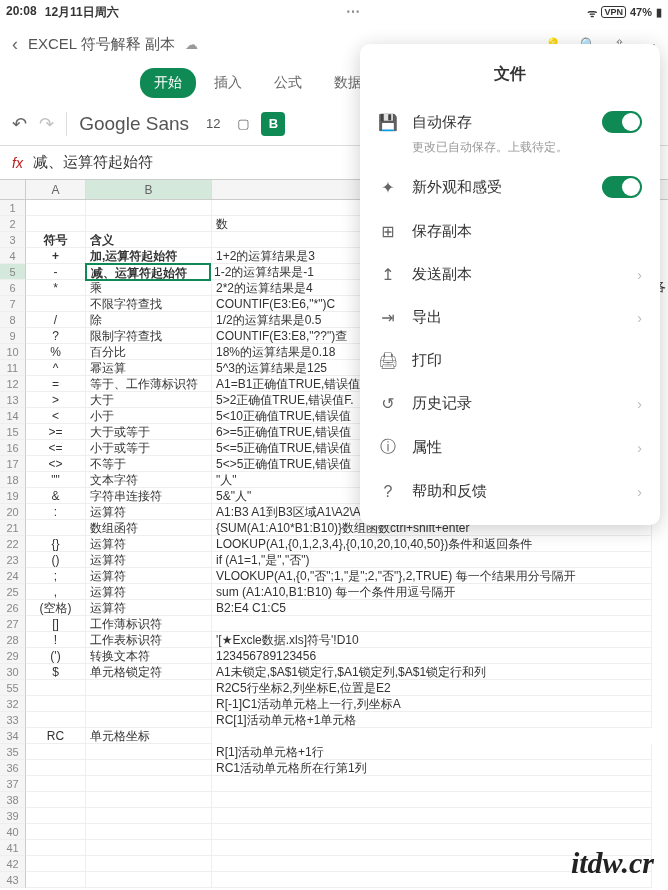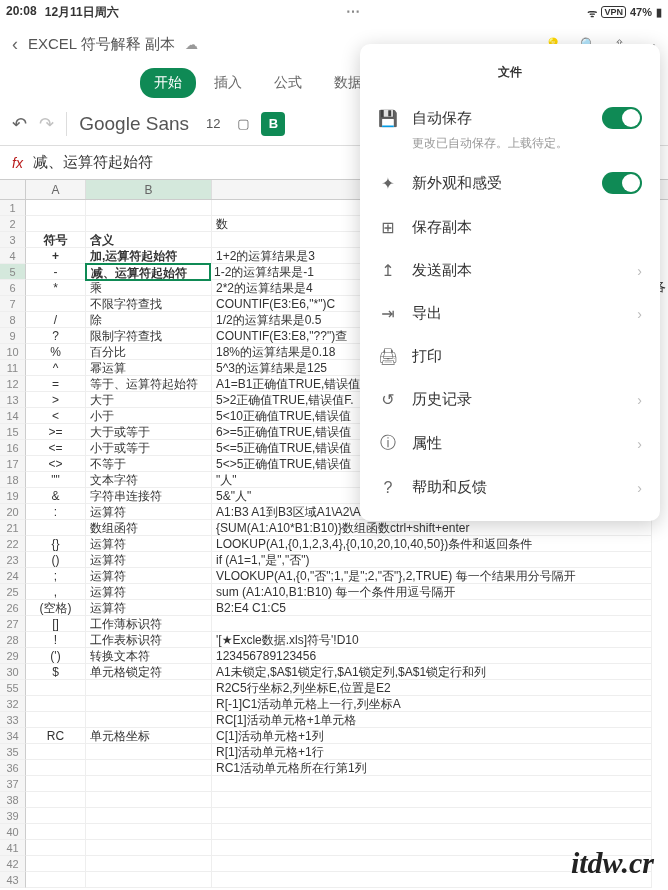--- a/index.html
+++ b/index.html
@@ -36,21 +36,21 @@
 .row { display: flex; height: 16px; font-size: 12px; line-height: 16px; }
 .row-h { width: 26px; text-align: center; background: #f5f5f5; border-right: 1px solid #ccc; border-bottom: 1px solid #eee; color: #888; font-size: 11px; }
 .row-h.sel { background: #d4e8dc; }
 .cell { border-right: 1px solid #eee; border-bottom: 1px solid #eee; padding: 0 4px; overflow: hidden; white-space: nowrap; }
 .cell.A { width: 60px; text-align: center; }
 .cell.B { width: 126px; }
 .cell.C { width: 440px; }
 .cell.bold { font-weight: bold; }
 .cell.selected { border: 2px solid #0f8a55; margin: -1px; position: relative; z-index: 2; font-weight: bold; }
 .panel { position: absolute; top: 44px; right: 8px; width: 300px; background: #fff; border-radius: 10px; box-shadow: 0 4px 20px rgba(0,0,0,0.2); z-index: 100; padding: 12px 0; }
-.panel-title { text-align: center; font-size: 12px; font-weight: 600; padding: 8px 0 14px; }
+.panel-title { text-align: center; font-size: 16px; font-weight: 600; padding: 8px 0 14px; }
 .panel-item { display: flex; align-items: center; padding: 12px 18px; gap: 14px; font-size: 15px; }
 .panel-icon { width: 20px; text-align: center; color: #666; font-size: 16px; }
 .panel-label { flex: 1; }
 .panel-chevron { color: #bbb; font-size: 14px; }
 .panel-note { font-size: 12px; color: #999; padding: 0 18px 8px 52px; margin-top: -6px; }
 .toggle { width: 40px; height: 22px; background: #0f8a55; border-radius: 11px; position: relative; }
 .toggle::after { content: ""; position: absolute; right: 2px; top: 2px; width: 18px; height: 18px; background: #fff; border-radius: 50%; }
 .watermark { position: absolute; bottom: 10px; right: 14px; font-size: 30px; font-weight: bold; font-style: italic; color: #222; font-family: Georgia, serif; }
 .edge-text { position: absolute; right: 0; top: 270px; font-size: 13px; writing-mode: vertical-lr; }
 </style>
@@ -178,21 +178,21 @@
       </div>
       <div class="row">
         <div class="row-h">11</div>
         <div class="cell A">^</div>
         <div class="cell B">幂运算</div>
         <div class="cell C">5^3的运算结果是125</div>
       </div>
       <div class="row">
         <div class="row-h">12</div>
         <div class="cell A">=</div>
-        <div class="cell B">等于、运算符起始符</div>
+        <div class="cell B">等于、工作薄标识符</div>
         <div class="cell C">A1=B1正确值TRUE,错误值</div>
       </div>
       <div class="row">
         <div class="row-h">13</div>
         <div class="cell A">&gt;</div>
         <div class="cell B">大于</div>
         <div class="cell C">5&gt;2正确值TRUE,错误值F.</div>
       </div>
       <div class="row">
         <div class="row-h">14</div>
@@ -311,21 +311,20 @@
       <div class="row">
         <div class="row-h">33</div>
         <div class="cell A"></div>
         <div class="cell B"></div>
         <div class="cell C">RC[1]活动单元格+1单元格</div>
       </div>
       <div class="row">
         <div class="row-h">34</div>
         <div class="cell A">RC</div>
         <div class="cell B">单元格坐标</div>
-        <div class="cell C">C[1]活动单元格+1列</div>
       </div>
       <div class="row">
         <div class="row-h">35</div>
         <div class="cell A"></div>
         <div class="cell B"></div>
         <div class="cell C">R[1]活动单元格+1行</div>
       </div>
       <div class="row">
         <div class="row-h">36</div>
         <div class="cell A"></div>

